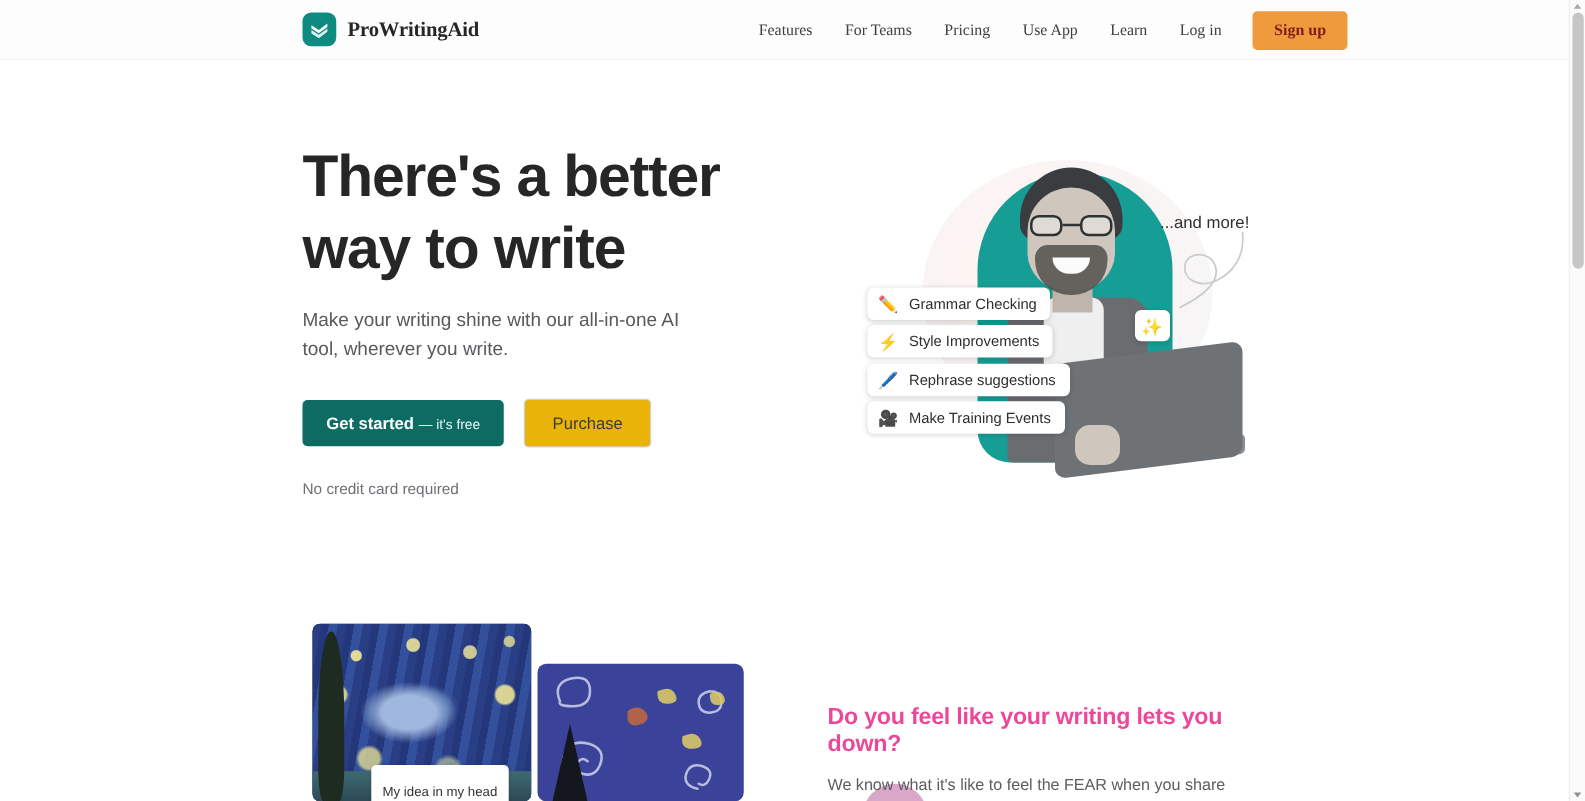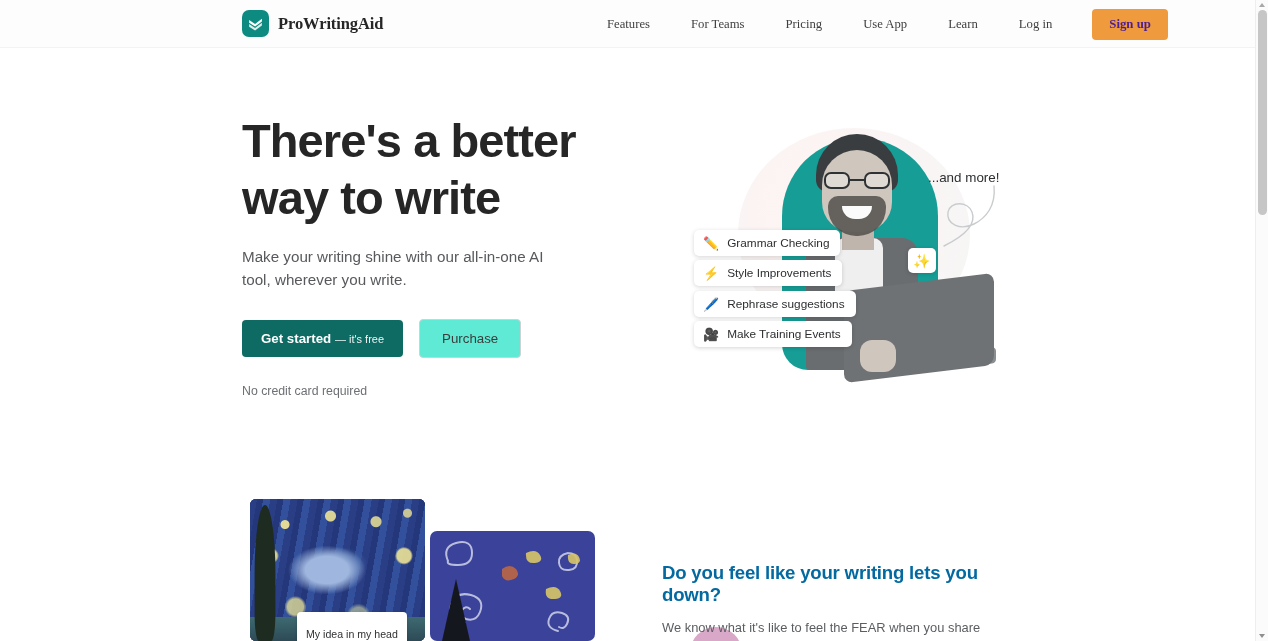--- a/index.html
+++ b/index.html
@@ -38,32 +38,32 @@
     flex: none;
   }
   .brand-name {
     font-size: 16.5px; font-weight: bold; color: #262626;
     letter-spacing: -0.1px;
   }
 
   .nav {
     position: absolute; left: 598px; top: 0;
     height: 48px;
-    display: flex; align-items: center; gap: 15px;
+    display: flex; align-items: center; gap: 0px;
   }
   .nav-link {
     font-size: 12.7px; color: #3f3f3f;
     padding: 6px 13px; text-decoration: none;
     white-space: nowrap;
   }
   .nav-link:first-child { padding-left: 9px; }
   .nav-cta {
     margin-left: 12px;
     background: #ef9a3d;
-    color: #4c1d95;
+    color: #7f1d1d;
     font-size: 12.8px; font-weight: bold;
     padding: 8px 17px;
     border-radius: 4px;
     text-decoration: none;
     white-space: nowrap;
   }
 
   
   .hero-copy { position: absolute; left: 242px; top: 112px; width: 400px; }
   .hero-title {
@@ -79,21 +79,21 @@
   .btn-primary {
     background: #0d6b63; color: #ffffff;
     border: none; border-radius: 4px;
     padding: 11px 19px;
     font-size: 13.3px; font-weight: bold;
     font-family: "Liberation Sans", sans-serif;
     cursor: pointer; white-space: nowrap;
   }
   .btn-primary .free { font-weight: normal; font-size: 11px; opacity: .93; }
   .btn-secondary {
-    background: #5eead4; color: #3c3c3c;
+    background: #eab308; color: #3c3c3c;
     border: 1px solid #cfd2d4; border-radius: 4px;
     padding: 11px 22px;
     font-size: 13.3px;
     font-family: "Liberation Sans", sans-serif;
     cursor: pointer; white-space: nowrap;
   }
   .hero-note {
     margin-top: 26px;
     font-size: 12.3px; color: #6d7074;
   }
@@ -282,21 +282,21 @@
   }
   .circle-head {
     position: absolute; left: 440px; top: 128px;
     width: 52px; height: 30px;
     border-radius: 26px 26px 0 0;
     background: #d9a8c8;
   }
 
   .lower-copy { position: absolute; left: 662px; top: 562px; width: 350px; }
   .lower-title {
-    font-size: 18.6px; font-weight: bold; color: #0369a1;
+    font-size: 18.6px; font-weight: bold; color: #ec4899;
     letter-spacing: -0.2px;
   }
   .lower-para {
     margin-top: 12px;
     font-size: 12.9px; line-height: 19.5px; color: #5b5e61;
     width: 340px;
   }
 
   
   .scrollbar {

